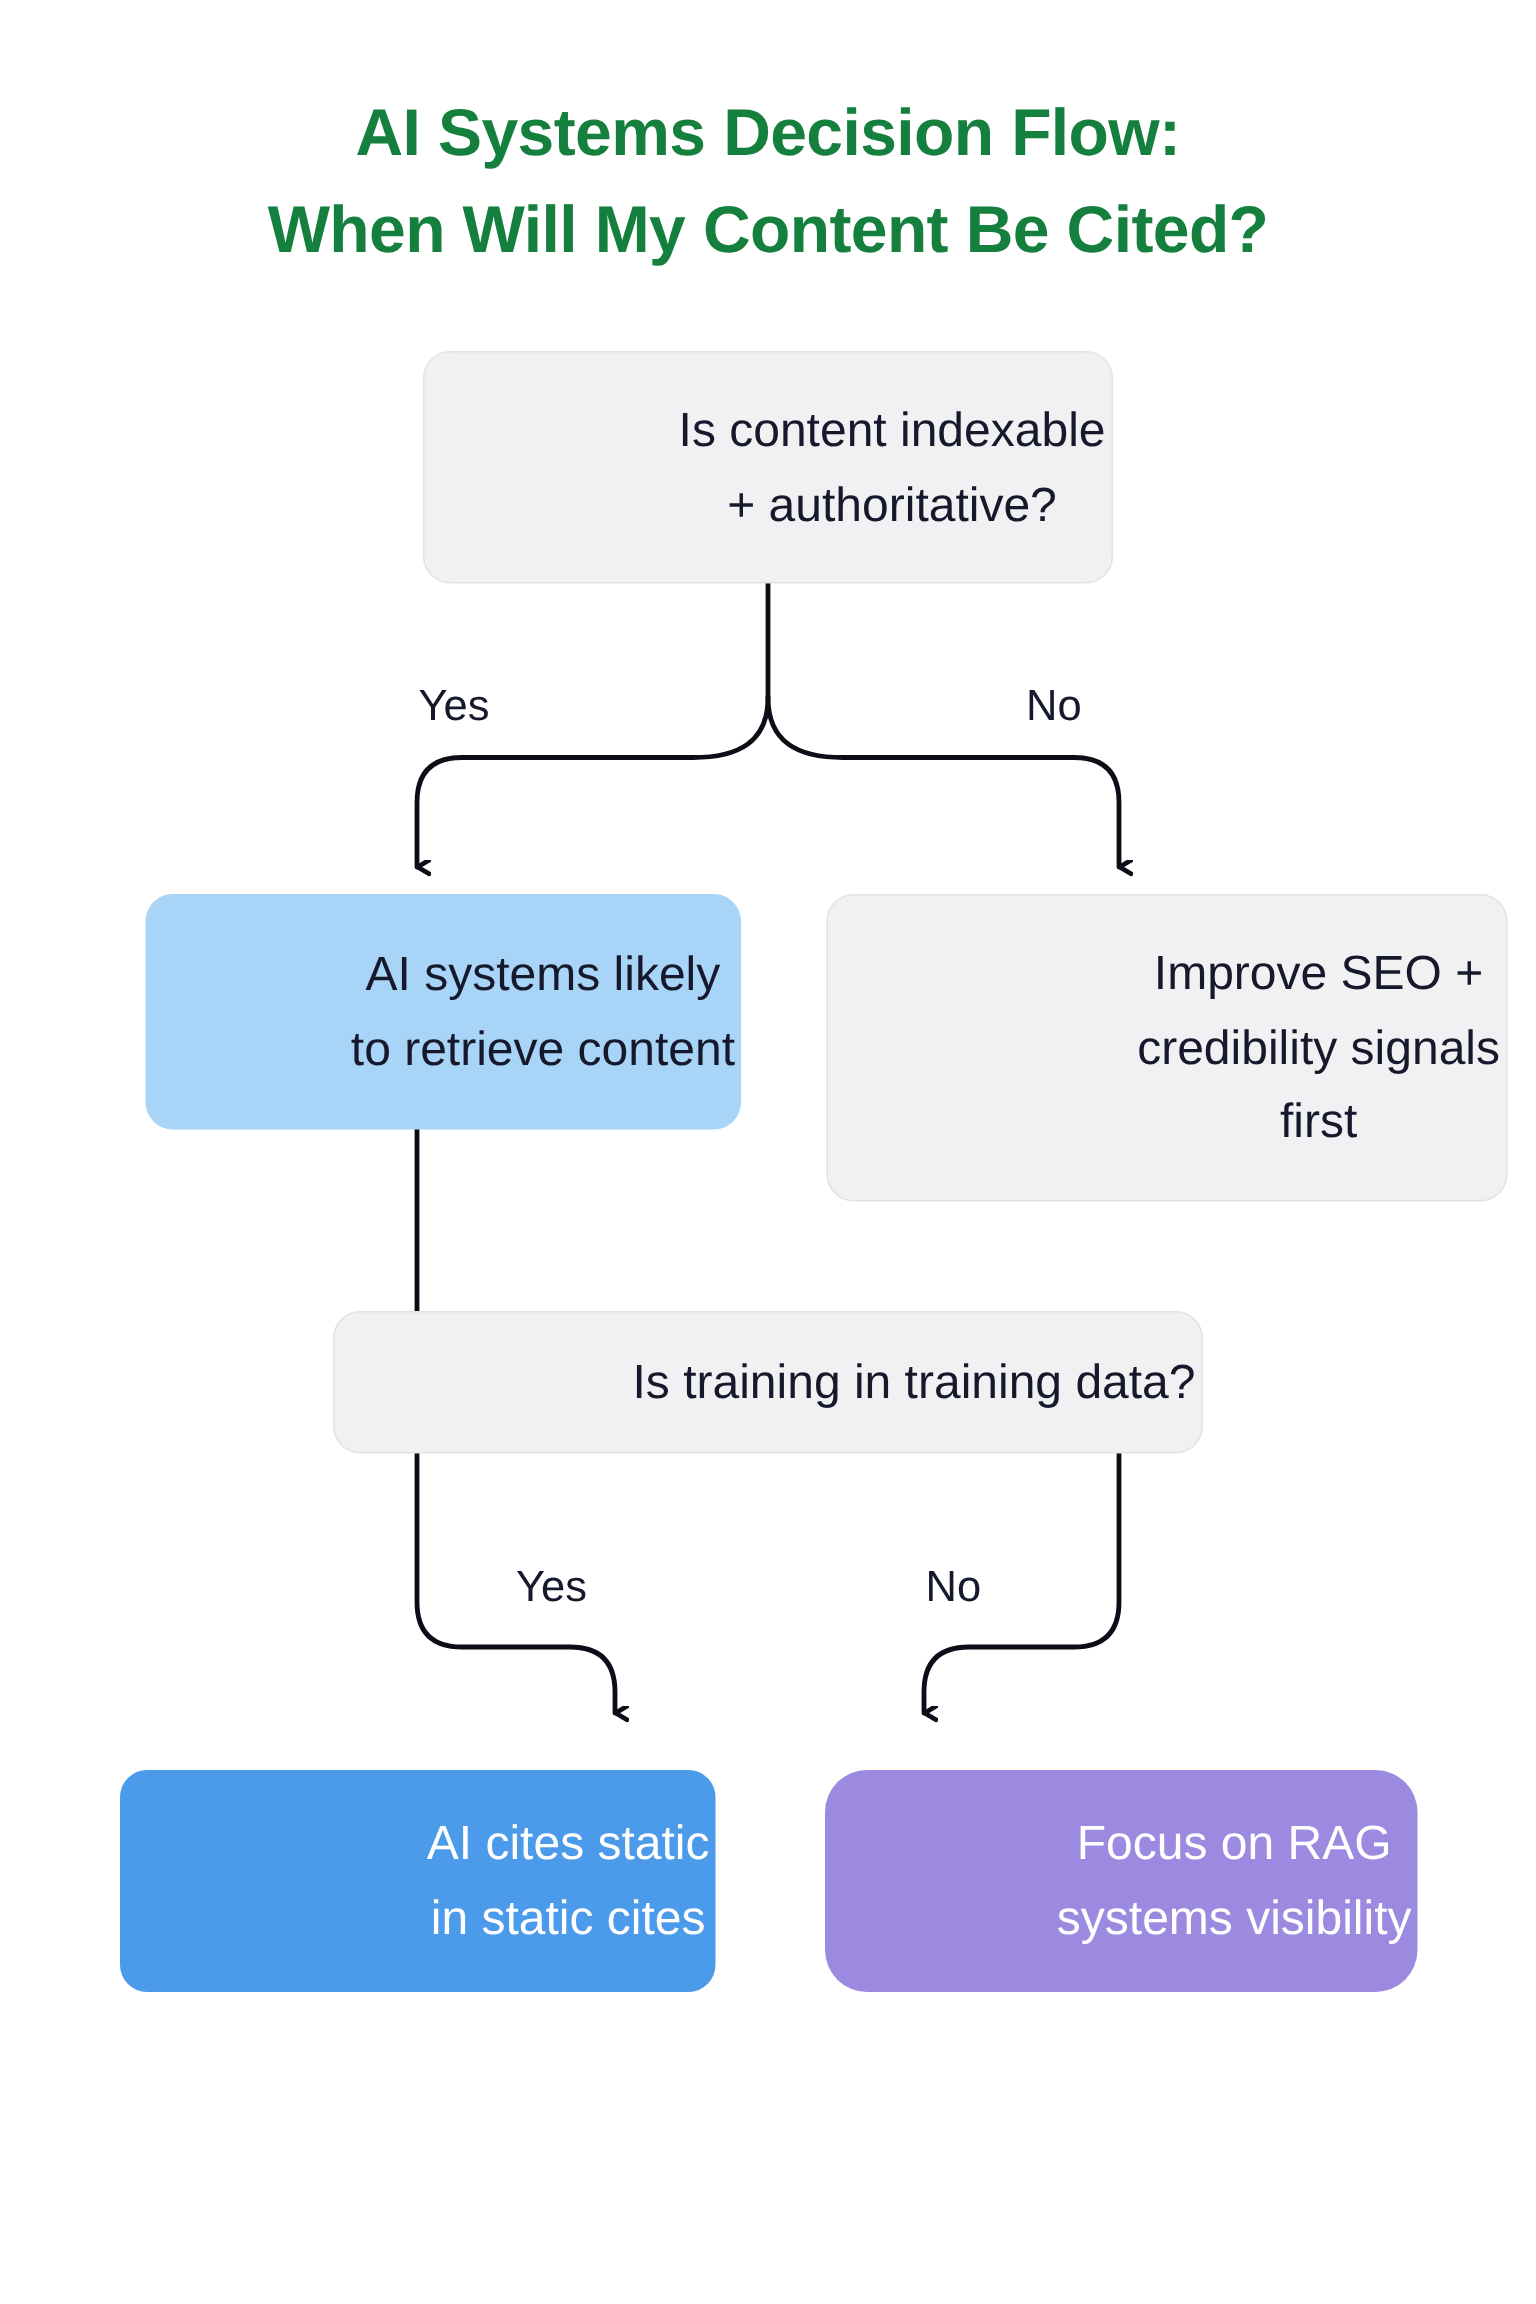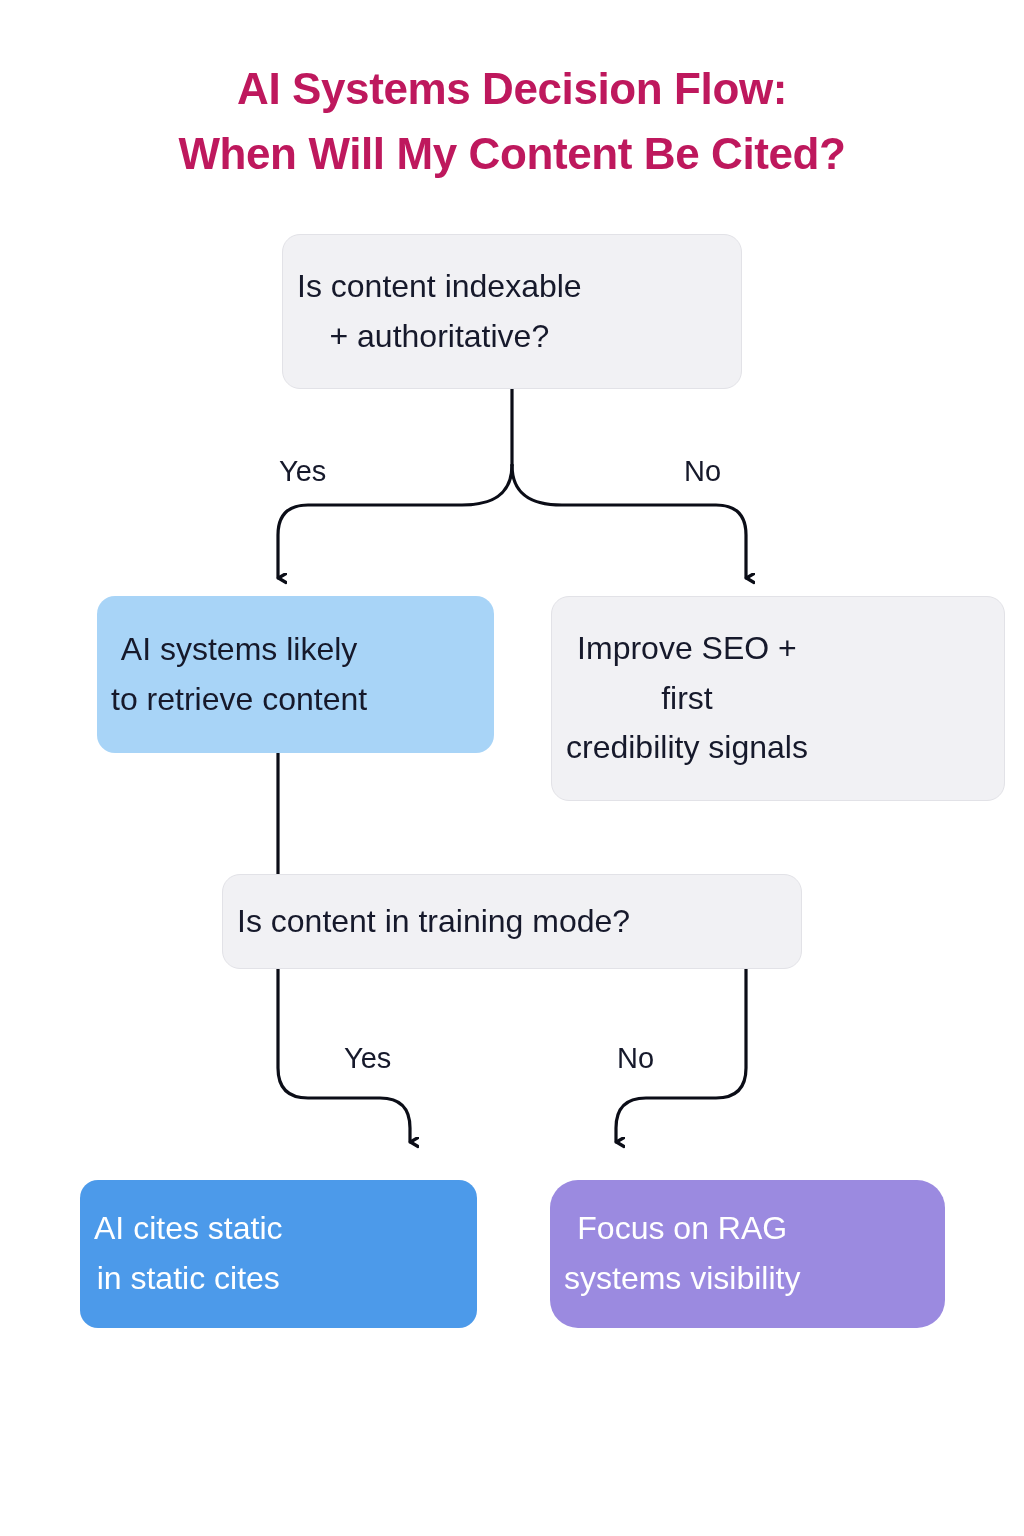--- a/index.html
+++ b/index.html
@@ -21,21 +21,21 @@
   .title {
     position: absolute;
     left: 0;
     top: 56px;
     width: 1024px;
     text-align: center;
     font-size: 44px;
     font-weight: 700;
     line-height: 1.48;
     letter-spacing: -0.4px;
-    color: #be185d;
+    color: #15803d;
   }
   .title .line { display: block; }
 
   
   #wires {
     position: absolute;
     left: 0; top: 0;
     width: 1024px;
     height: 1536px;
     pointer-events: none;
@@ -52,27 +52,27 @@
   .lbl-yes-1 { left: 279px;  top: 455px; }
   .lbl-no-1  { left: 684px;  top: 455px; }
   .lbl-yes-2 { left: 344px;  top: 1042px; }
   .lbl-no-2  { left: 617px;  top: 1042px; }
 
   
   .node {
     position: absolute;
     display: flex;
     align-items: center;
-    justify-content: flex-start;
+    justify-content: flex-end;
     text-align: center;
     border-radius: 18px;
     font-size: 32px;
     line-height: 1.56;
     font-weight: 400;
-    padding: 0 14px;
+    padding: 0 4px;
   }
   .node-neutral {
     background: #f1f1f4;
     border: 1px solid #e2e2e7;
     color: #16192b;
   }
   .node-light-blue {
     background: #a8d4f7;
     color: #16192b;
   }
@@ -140,28 +140,28 @@
   <div class="node node-light-blue" id="node-retrieve">
     <div>
       <span class="txt">AI systems likely</span>
       <span class="txt">to retrieve content</span>
     </div>
   </div>
 
   <div class="node node-neutral" id="node-improve-seo">
     <div>
       <span class="txt">Improve SEO +</span>
+      <span class="txt">credibility signals</span>
       <span class="txt">first</span>
-      <span class="txt">credibility signals</span>
     </div>
   </div>
 
   <div class="node node-neutral" id="node-training-data">
     <div>
-      <span class="txt">Is content in training mode?</span>
+      <span class="txt">Is training in training data?</span>
     </div>
   </div>
 
   <div class="node node-blue" id="node-static-mode">
     <div>
       <span class="txt">AI cites static</span>
       <span class="txt">in static cites</span>
     </div>
   </div>
 

